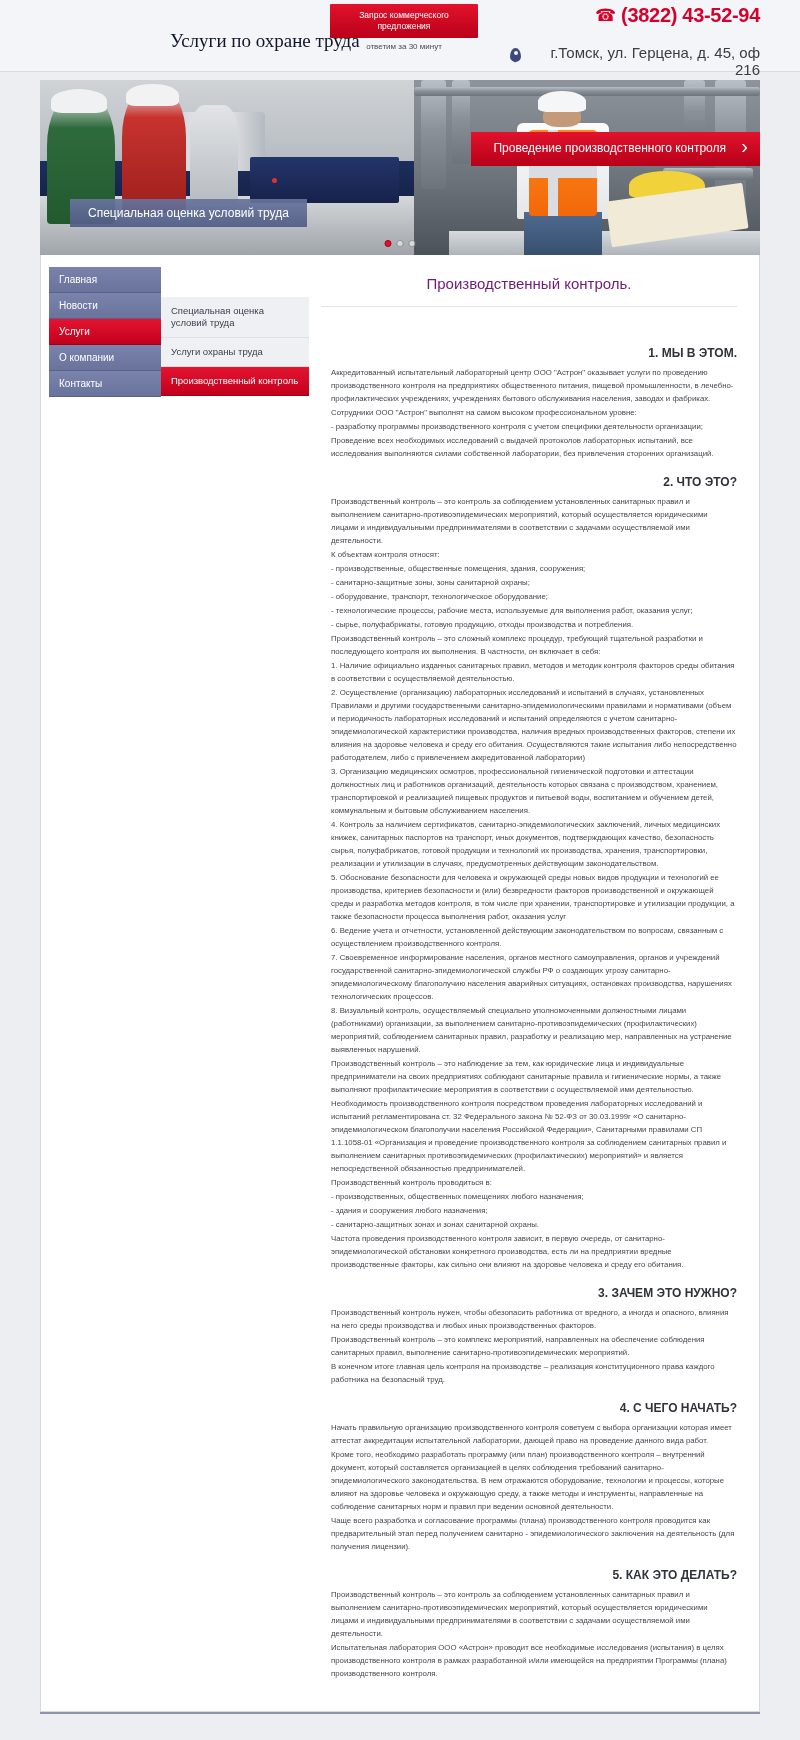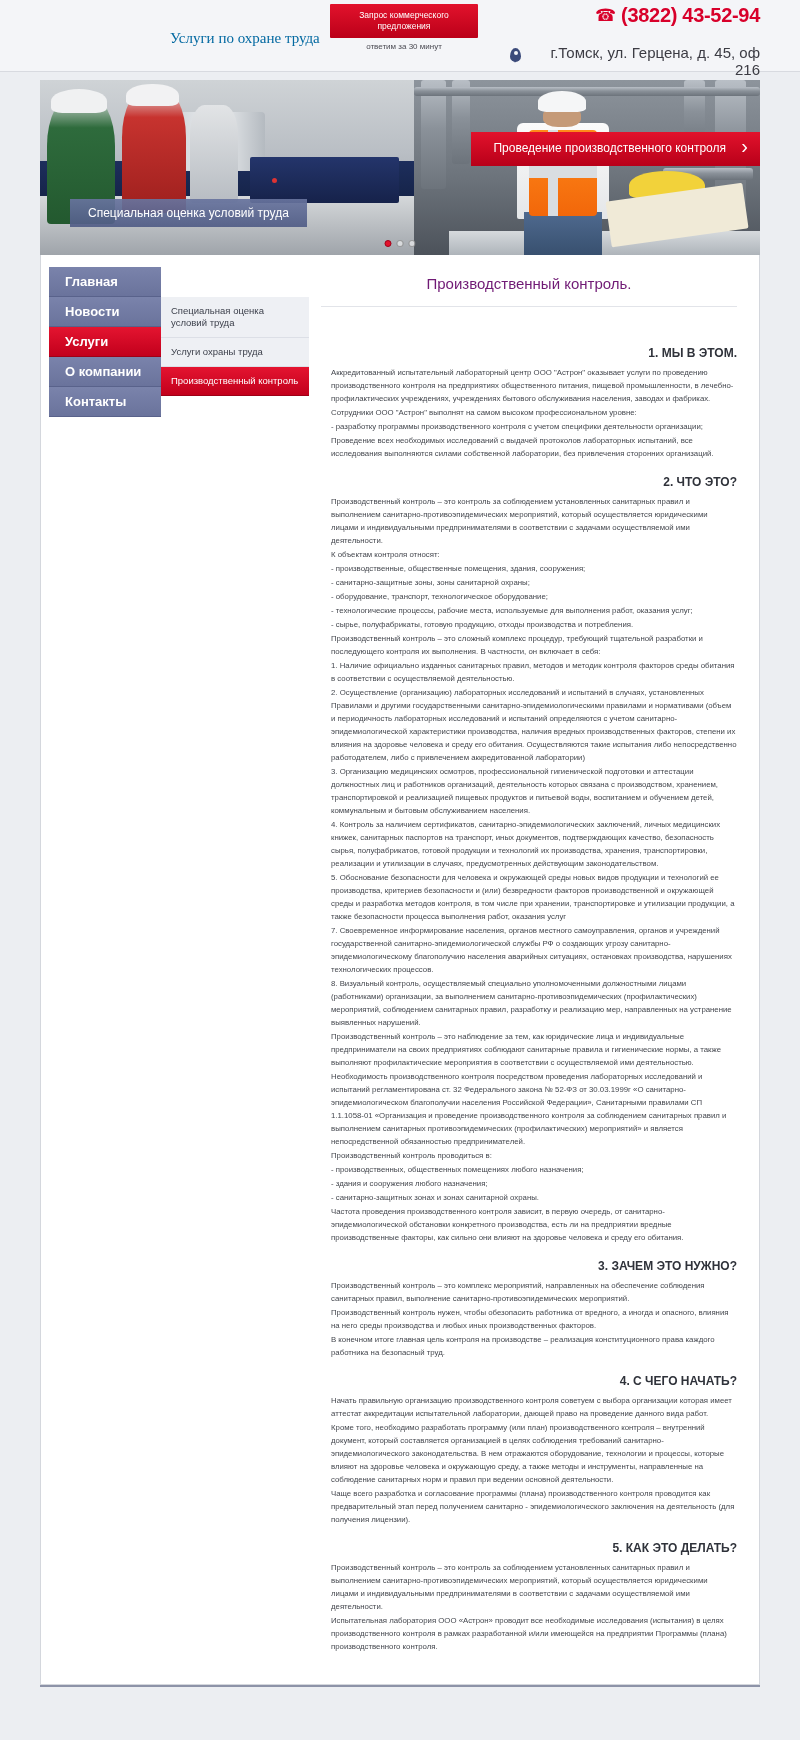--- a/index.html
+++ b/index.html
@@ -65,22 +65,22 @@
     letter-spacing: 1px;
     color: #d8002a;
     line-height: 22px;
     margin-top: 1px;
   }
   .header-tagline {
     position: absolute;
     left: 130px;
     top: 30px;
     font-family: "Liberation Serif", serif;
-    font-size: 15px;
-    color: #0369a1;
+    font-size: 19px;
+    color: #0f172a;
   }
   .cta-block {
     position: absolute;
     left: 290px;
     top: 4px;
     width: 148px;
     text-align: center;
   }
   .cta-button {
     display: block;
@@ -308,26 +308,25 @@
     margin-left: 8px;
     margin-top: 12px;
     flex: 0 0 112px;
     position: relative;
     z-index: 3;
   }
   .nav-item {
     display: block;
     background: linear-gradient(180deg, #7a83ab 0%, #6a739c 100%);
     color: #ffffff;
-    font-size: 13px;
-    padding: 7px 16px;
+    font-size: 10px;
+    padding: 7px 10px;
     border-bottom: 1px solid #59628b;
     text-decoration: none;
     cursor: pointer;
-    font-weight: bold;
   }
   .nav-item.active {
     background: linear-gradient(180deg, #e41430 0%, #c2001c 100%);
     border-bottom-color: #9e0016;
   }
 
   .submenu {
     margin-top: 42px;
     margin-left: 0;
     width: 148px;
@@ -513,32 +512,33 @@
             <p class="art-p">- санитарно-защитные зоны, зоны санитарной охраны;</p>
             <p class="art-p">- оборудование, транспорт, технологическое оборудование;</p>
             <p class="art-p">- технологические процессы, рабочие места, используемые для выполнения работ, оказания услуг;</p>
             <p class="art-p">- сырье, полуфабрикаты, готовую продукцию, отходы производства и потребления.</p>
             <p class="art-p">Производственный контроль – это сложный комплекс процедур, требующий тщательной разработки и последующего контроля их выполнения. В частности, он включает в себя:</p>
             <p class="art-p">1. Наличие официально изданных санитарных правил, методов и методик контроля факторов среды обитания в соответствии с осуществляемой деятельностью.</p>
             <p class="art-p">2. Осуществление (организацию) лабораторных исследований и испытаний в случаях, установленных Правилами и другими государственными санитарно-эпидемиологическими правилами и нормативами (объем и периодичность лабораторных исследований и испытаний определяются с учетом санитарно-эпидемиологической характеристики производства, наличия вредных производственных факторов, степени их влияния на здоровье человека и среду его обитания. Осуществляются такие испытания либо непосредственно работодателем, либо с привлечением аккредитованной лаборатории)</p>
             <p class="art-p">3. Организацию медицинских осмотров, профессиональной гигиенической подготовки и аттестации должностных лиц и работников организаций, деятельность которых связана с производством, хранением, транспортировкой и реализацией пищевых продуктов и питьевой воды, воспитанием и обучением детей, коммунальным и бытовым обслуживанием населения.</p>
             <p class="art-p">4. Контроль за наличием сертификатов, санитарно-эпидемиологических заключений, личных медицинских книжек, санитарных паспортов на транспорт, иных документов, подтверждающих качество, безопасность сырья, полуфабрикатов, готовой продукции и технологий их производства, хранения, транспортировки, реализации и утилизации в случаях, предусмотренных действующим законодательством.</p>
             <p class="art-p">5. Обоснование безопасности для человека и окружающей среды новых видов продукции и технологий ее производства, критериев безопасности и (или) безвредности факторов производственной и окружающей среды и разработка методов контроля, в том числе при хранении, транспортировке и утилизации продукции, а также безопасности процесса выполнения работ, оказания услуг</p>
+            <p class="art-p">6. Ведение учета и отчетности, установленной действующим законодательством по вопросам, связанным с осуществлением производственного контроля.</p>
             <p class="art-p">7. Своевременное информирование населения, органов местного самоуправления, органов и учреждений государственной санитарно-эпидемиологической службы РФ о создающих угрозу санитарно-эпидемиологическому благополучию населения аварийных ситуациях, остановках производства, нарушениях технологических процессов.</p>
             <p class="art-p">8. Визуальный контроль, осуществляемый специально уполномоченными должностными лицами (работниками) организации, за выполнением санитарно-противоэпидемических (профилактических) мероприятий, соблюдением санитарных правил, разработку и реализацию мер, направленных на устранение выявленных нарушений.</p>
             <p class="art-p">Производственный контроль – это наблюдение за тем, как юридические лица и индивидуальные предприниматели на своих предприятиях соблюдают санитарные правила и гигиенические нормы, а также выполняют профилактические мероприятия в соответствии с осуществляемой ими деятельностью.</p>
             <p class="art-p">Необходимость производственного контроля посредством проведения лабораторных исследований и испытаний регламентирована ст. 32 Федерального закона № 52-ФЗ от 30.03.1999г «О санитарно-эпидемиологическом благополучии населения Российской Федерации», Санитарными правилами СП 1.1.1058-01 «Организация и проведение производственного контроля за соблюдением санитарных правил и выполнением санитарных противоэпидемических (профилактических) мероприятий» и является непосредственной обязанностью предпринимателей.</p>
             <p class="art-p">Производственный контроль проводиться в:</p>
             <p class="art-p">- производственных, общественных помещениях любого назначения;</p>
             <p class="art-p">- здания и сооружения любого назначения;</p>
             <p class="art-p">- санитарно-защитных зонах и зонах санитарной охраны.</p>
             <p class="art-p">Частота проведения производственного контроля зависит, в первую очередь, от санитарно-эпидемиологической обстановки конкретного производства, есть ли на предприятии вредные производственные факторы, как сильно они влияют на здоровье человека и среду его обитания.</p>
             <div class="art-h">3. ЗАЧЕМ ЭТО НУЖНО?</div>
+            <p class="art-p">Производственный контроль нужен, чтобы обезопасить работника от вредного, а иногда и опасного, влияния на него среды производства и любых иных производственных факторов.</p>
             <p class="art-p">Производственный контроль – это комплекс мероприятий, направленных на обеспечение соблюдения санитарных правил, выполнение санитарно-противоэпидемических мероприятий.</p>
-            <p class="art-p">Производственный контроль нужен, чтобы обезопасить работника от вредного, а иногда и опасного, влияния на него среды производства и любых иных производственных факторов.</p>
             <p class="art-p">В конечном итоге главная цель контроля на производстве – реализация конституционного права каждого работника на безопасный труд.</p>
             <div class="art-h">4. С ЧЕГО НАЧАТЬ?</div>
             <p class="art-p">Начать правильную организацию производственного контроля советуем с выбора организации которая имеет аттестат аккредитации испытательной лаборатории, дающей право на проведение данного вида работ.</p>
             <p class="art-p">Кроме того, необходимо разработать программу (или план) производственного контроля – внутренний документ, который составляется организацией в целях соблюдения требований санитарно-эпидемиологического законодательства. В нем отражаются оборудование, технологии и процессы, которые влияют на здоровье человека и окружающую среду, а также методы и инструменты, направленные на соблюдение санитарных норм и правил при ведении основной деятельности.</p>
             <p class="art-p">Чаще всего разработка и согласование программы (плана) производственного контроля проводится как предварительный этап перед получением санитарно - эпидемиологического заключения на деятельность (для получения лицензии).</p>
             <div class="art-h">5. КАК ЭТО ДЕЛАТЬ?</div>
             <p class="art-p">Производственный контроль – это контроль за соблюдением установленных санитарных правил и выполнением санитарно-противоэпидемических мероприятий, который осуществляется юридическими лицами и индивидуальными предпринимателями в соответствии с задачами осуществляемой ими деятельности.</p>
             <p class="art-p">Испытательная лаборатория ООО «Астрон» проводит все необходимые исследования (испытания) в целях производственного контроля в рамках разработанной и/или имеющейся на предприятии Программы (плана) производственного контроля.</p>
           </div>
       </article>

